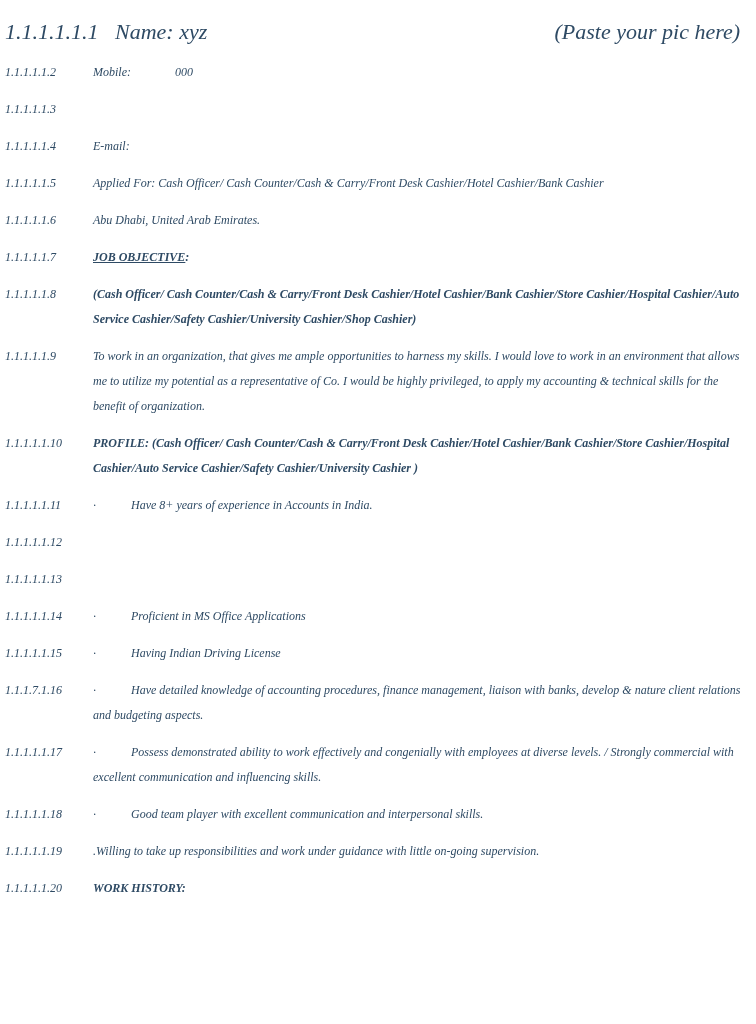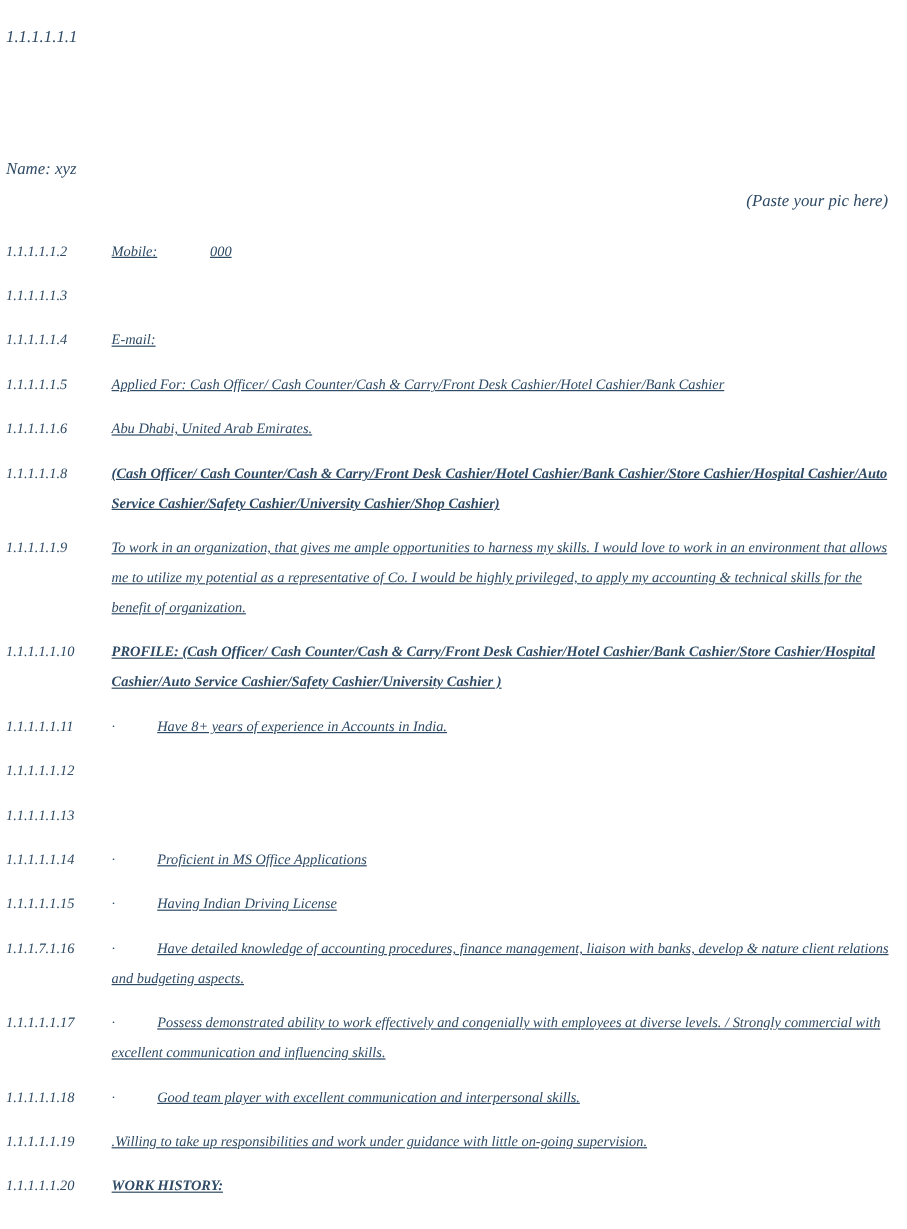--- a/index.html
+++ b/index.html
@@ -26,27 +26,25 @@
     line-height: 25px;
     margin-bottom: 12px;
   }
   .num {
     flex: 0 0 88px;
     white-space: nowrap;
   }
   .body {
     flex: 1;
     padding-right: 4px;
-    text-decoration: underline;
   }
   .title-row {
-    font-size: 14px;
+    font-size: 22px;
     line-height: 27px;
     margin-bottom: 15px;
-    flex-direction: column;
   }
   .title-row .num {
     flex: 0 0 110px;
   }
   .pic-note {
     margin-left: auto;
     padding-right: 8px;
     white-space: nowrap;
     text-align: right;
   }
@@ -89,20 +87,24 @@
   <div class="row">
     <span class="num">1.1.1.1.1.5</span>
     <span class="body">Applied For: Cash Officer/ Cash Counter/Cash &amp; Carry/Front Desk Cashier/Hotel Cashier/Bank Cashier</span>
   </div>
 
   <div class="row">
     <span class="num">1.1.1.1.1.6</span>
     <span class="body">Abu Dhabi, United Arab Emirates.</span>
   </div>
 
+  <div class="row">
+    <span class="num">1.1.1.1.1.7</span>
+    <span class="body bold"><span class="underline">JOB OBJECTIVE</span><span>:</span></span>
+  </div>
 
   <div class="row">
     <span class="num">1.1.1.1.1.8</span>
     <span class="body bold">(Cash Officer/ Cash Counter/Cash &amp; Carry/Front Desk Cashier/Hotel Cashier/Bank Cashier/Store Cashier/Hospital Cashier/Auto Service Cashier/Safety Cashier/University Cashier/Shop Cashier)</span>
   </div>
 
   <div class="row">
     <span class="num">1.1.1.1.1.9</span>
     <span class="body">To work in an organization, that gives me ample opportunities to harness my skills. I would love to work in an environment that allows me to utilize my potential as a representative of Co. I would be highly privileged, to apply my accounting &amp; technical skills for the benefit of organization.</span>
   </div>

